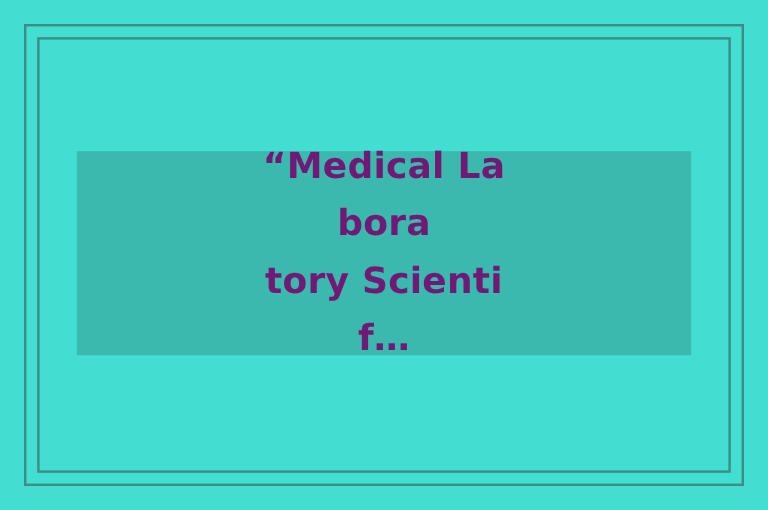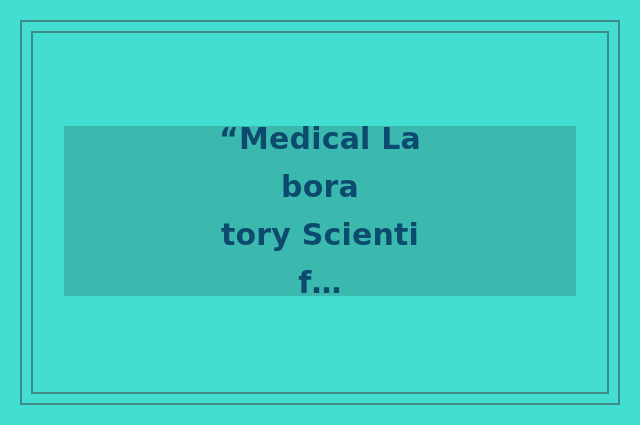--- a/index.html
+++ b/index.html
@@ -55,21 +55,21 @@
     background: #3cb9af;
     box-sizing: border-box;
     display: flex;
     flex-direction: column;
     align-items: center;
     justify-content: center;
   }
 
   .quote-text {
     margin: 0;
-    color: #0c4a6e;
+    color: #701a75;
     font-size: 30px;
     font-weight: bold;
     line-height: 48px;
     text-align: center;
     letter-spacing: 0.2px;
     white-space: pre-line;
     word-break: break-all;
     max-width: 210px;
   }
 </style>

